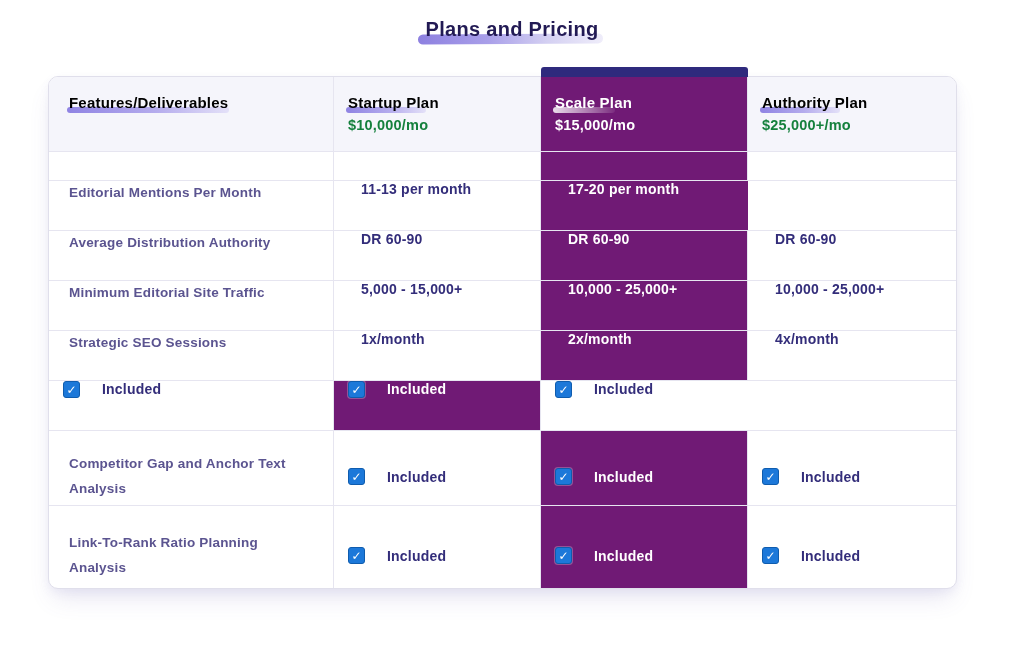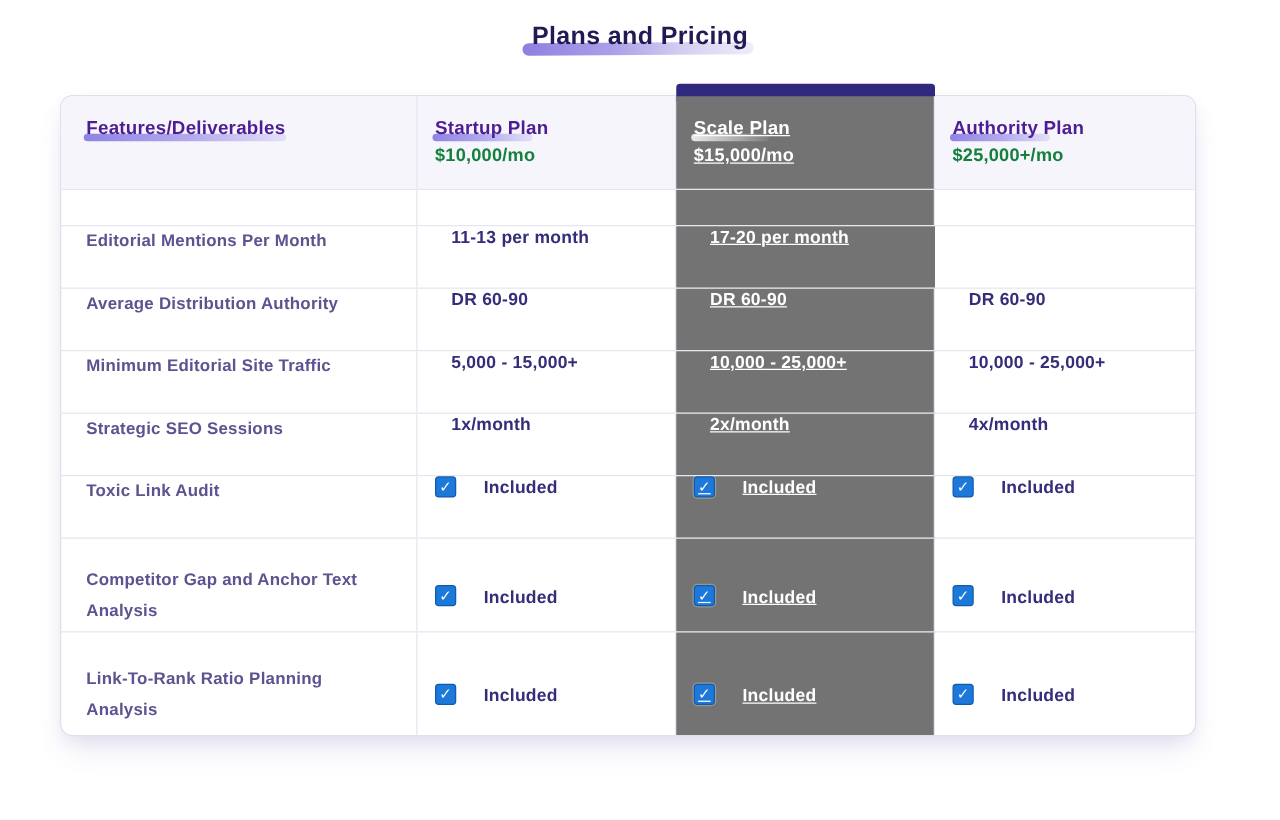--- a/index.html
+++ b/index.html
@@ -33,30 +33,30 @@
   .row.r-s     { height: 50px; }
   .row.r-m     { height: 75px; }
   .row.r-l     { height: 82px; }
   .row:last-child { border-radius: 0 0 9px 9px; }
 
   .cell { display: flex; padding: 0 14px;
     border-right: 1px solid #e6e5f0; position: relative; }
   .cell:last-child { border-right: none; }
   .cell.feature-cell { padding-left: 20px; padding-right: 24px; }
 
-  .cell.dark { background: #737373; color: #ffffff; text-decoration: underline; }
+  .cell.dark { background: #701a75; color: #ffffff; }
 
   
   .row.top .cell { align-items: center; padding-top: 17px; }
 
   
   .row.header .cell { flex-direction: column; align-items: flex-start;
     justify-content: flex-start; padding-top: 17px; gap: 6px; }
   .hdr-label { position: relative; z-index: 1; font-size: 15px; font-weight: 700;
-    color: #4c1d95; letter-spacing: .2px; }
+    color: #000000; letter-spacing: .2px; }
   .cell.dark .hdr-label { color: #ffffff; }
   .hdr-price { font-size: 14.5px; font-weight: 700; color: #15803d; letter-spacing: .2px; }
   .cell.dark .hdr-price { color: #ffffff; }
 
   .hdr-label::after { content: ""; position: absolute; z-index: -1;
     left: -2px; bottom: -2px; height: 6px; border-radius: 6px;
     background: linear-gradient(90deg, #8f83e3 0%, #b5ace d 55%, #e4e1f8 100%);
     background: linear-gradient(90deg, #8f83e3 0%, #b5aced 55%, #e4e1f8 100%); }
   .sw-full::after { width: 102%; }
   .sw-85::after   { width: 88%; }
@@ -165,23 +165,20 @@
       </div>
     <div class="cell dark">
       <span class="value">2x/month</span>
       </div>
     <div class="cell">
       <span class="value">4x/month</span>
       </div>
   </div>
 
   <div class="row r-s">
-    <div class="cell feature-cell">
-      <span class="feature-label">Toxic Link Audit</span>
-      </div>
     <div class="cell">
       <span class="checkbox">
           <span class="check-icon">✓</span>
         </span>
       <span class="value">Included</span>
       </div>
     <div class="cell dark">
       <span class="checkbox">
           <span class="check-icon">✓</span>
         </span>

